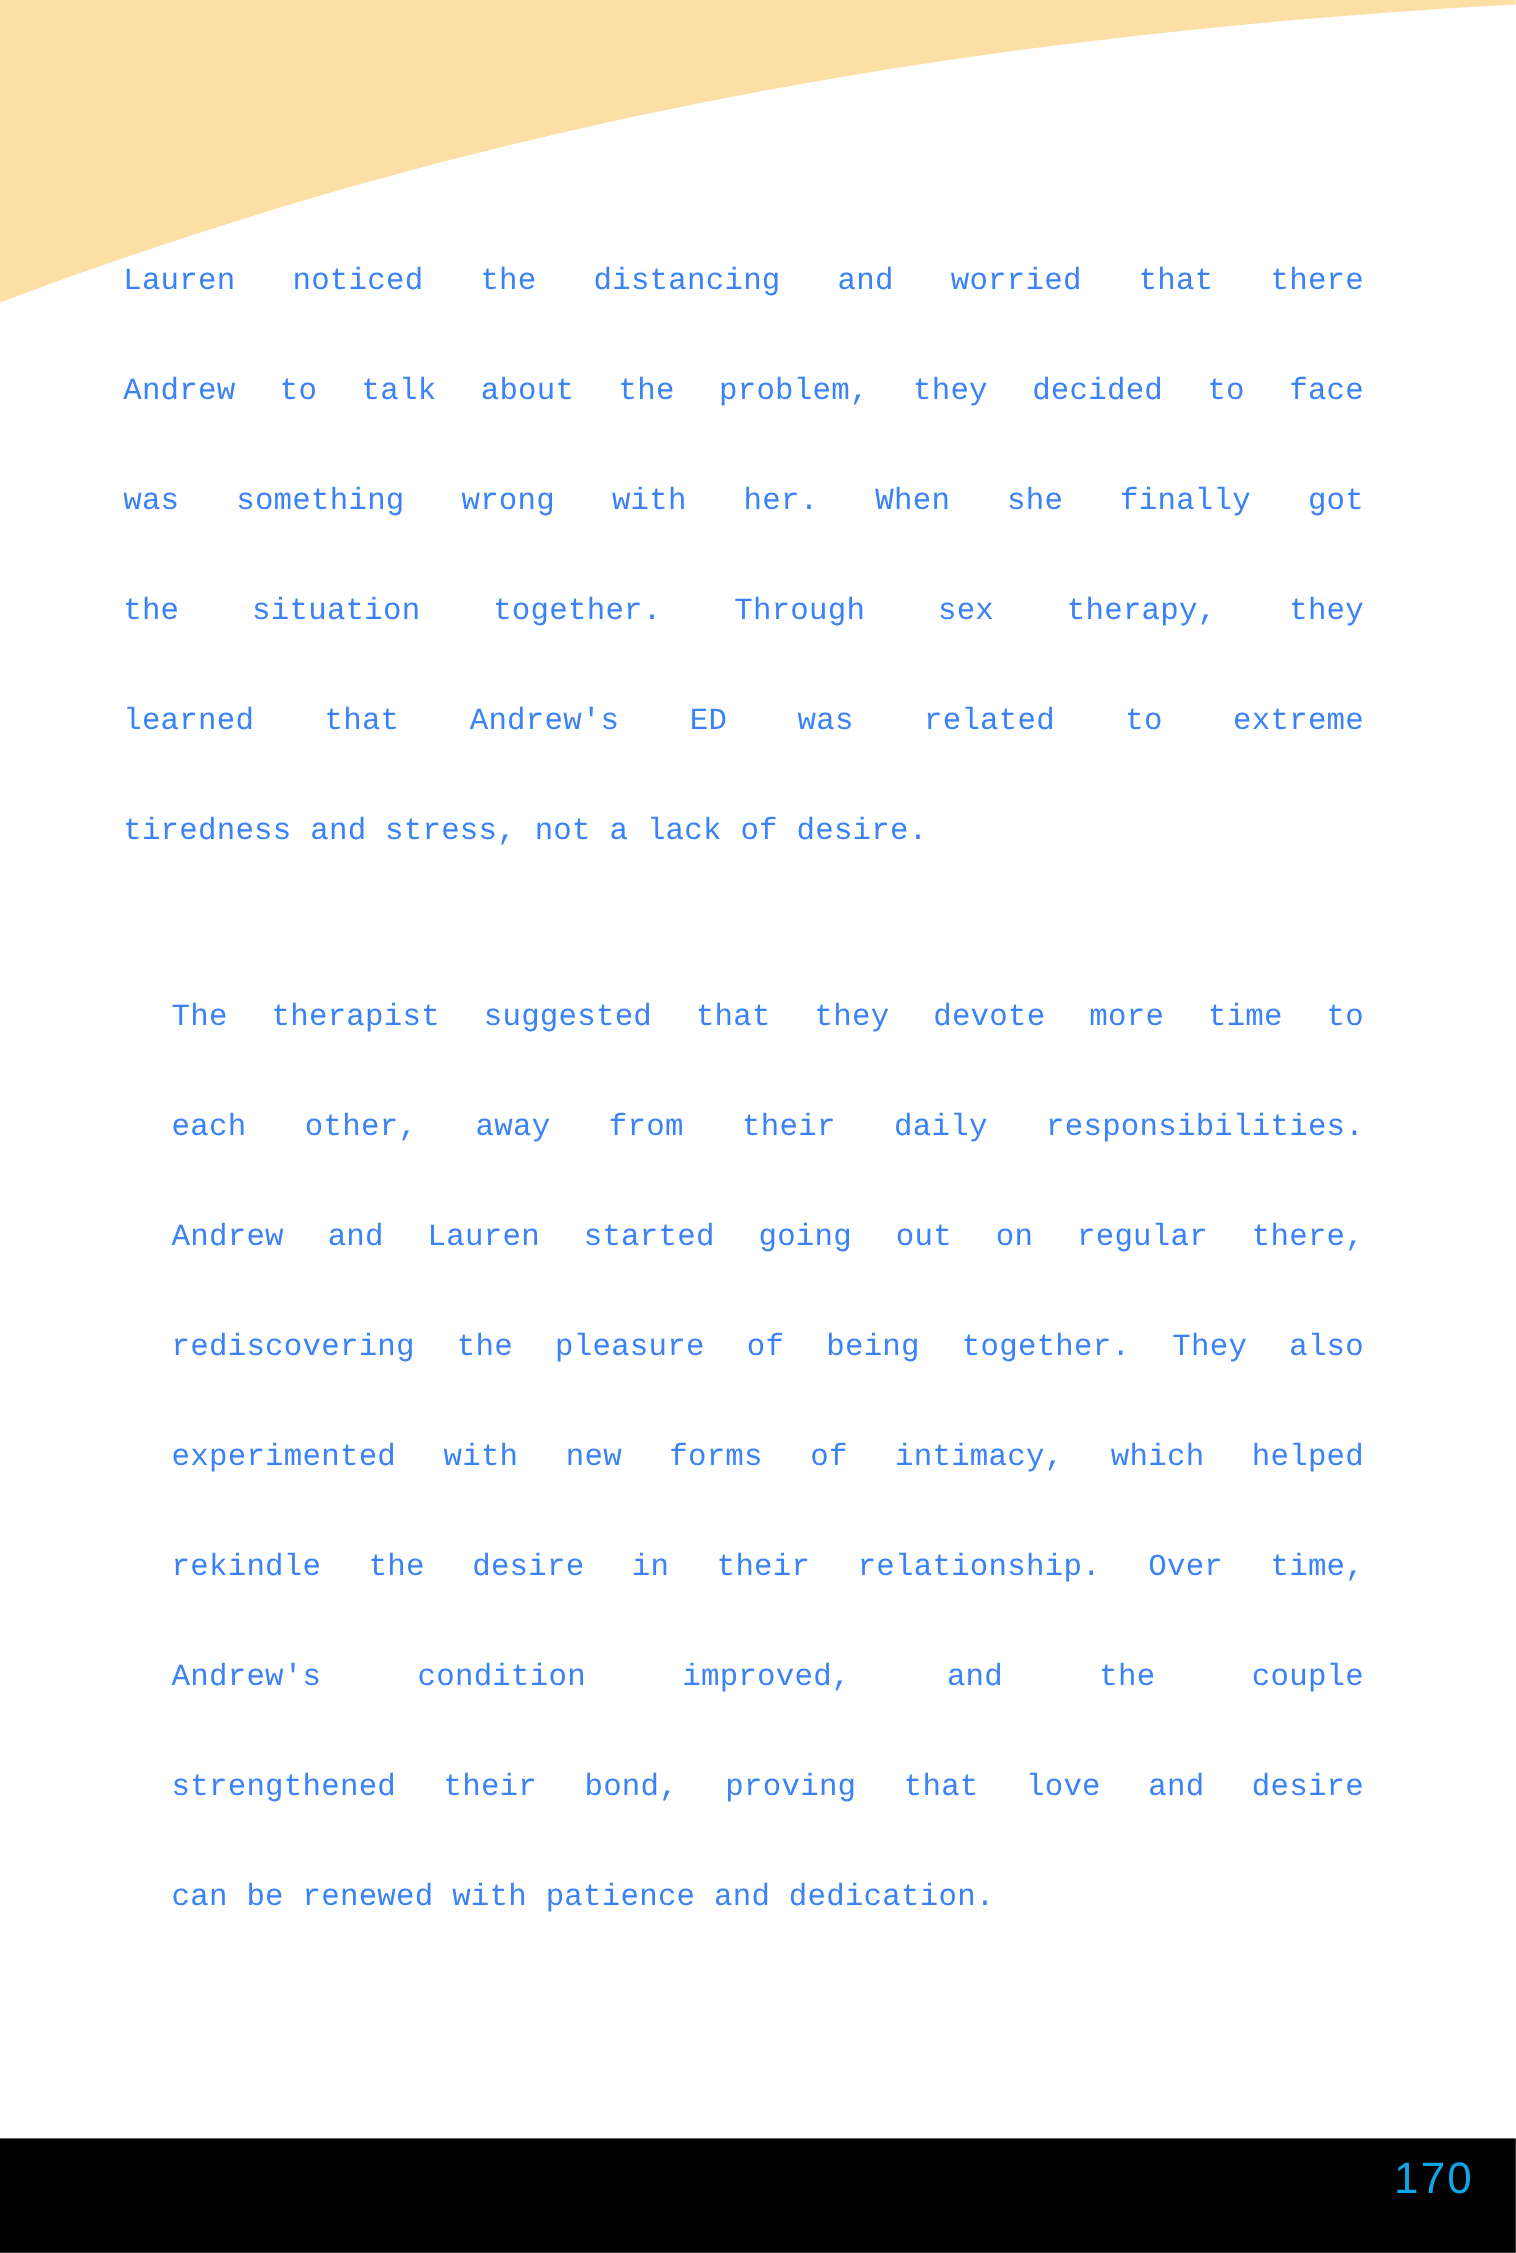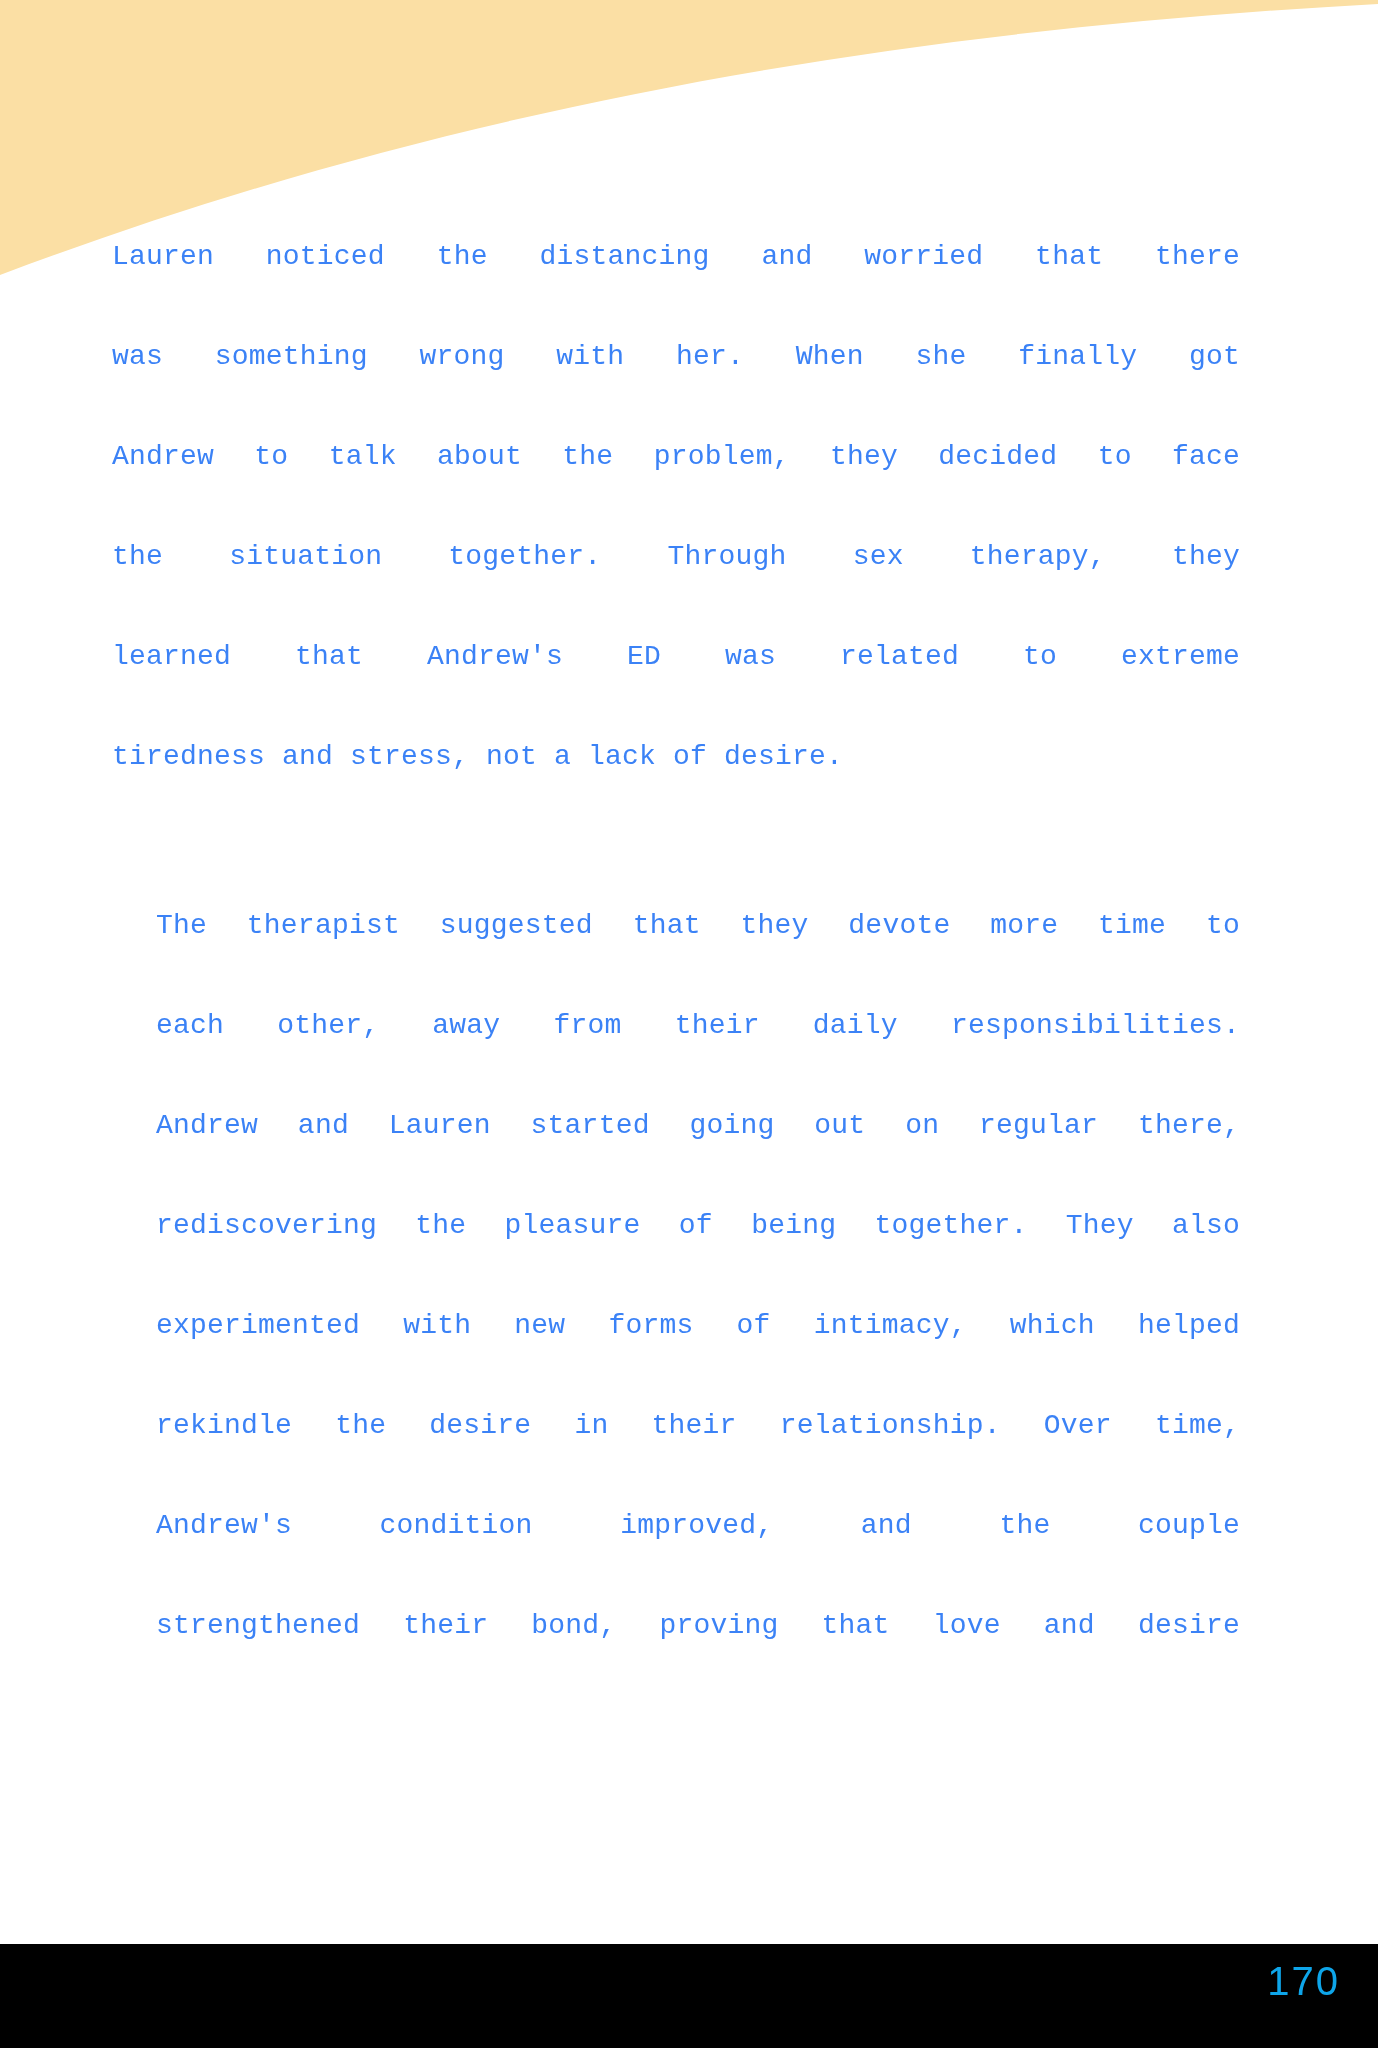--- a/index.html
+++ b/index.html
@@ -71,33 +71,34 @@
 </head>
 <body>
 
 <svg class="swoosh-svg" viewBox="0 0 1378 290" preserveAspectRatio="none" aria-hidden="true">
   <path d="M0,0 H1378 V4 C900,30 450,105 0,275 Z" fill="#FBDFA4"></path>
 </svg>
 
 <main class="text-block">
   <div class="para">
     <div class="line">Lauren noticed the distancing and worried that there</div>
+    <div class="line">Andrew to talk about the problem, they decided to face</div>
     <div class="line">was something wrong with her. When she finally got</div>
-    <div class="line">Andrew to talk about the problem, they decided to face</div>
     <div class="line">the situation together. Through sex therapy, they</div>
     <div class="line">learned that Andrew's ED was related to extreme</div>
     <div class="line last">tiredness and stress, not a lack of desire.</div>
   </div>
   <div class="para">
     <div class="line">The therapist suggested that they devote more time to</div>
     <div class="line">each other, away from their daily responsibilities.</div>
     <div class="line">Andrew and Lauren started going out on regular there,</div>
     <div class="line">rediscovering the pleasure of being together. They also</div>
     <div class="line">experimented with new forms of intimacy, which helped</div>
     <div class="line">rekindle the desire in their relationship. Over time,</div>
     <div class="line">Andrew's condition improved, and the couple</div>
     <div class="line">strengthened their bond, proving that love and desire</div>
+    <div class="line last">can be renewed with patience and dedication.</div>
   </div>
 </main>
 
 <footer class="footer-bar">
   <span class="page-number">170</span>
 </footer>
 
 </body></html>

